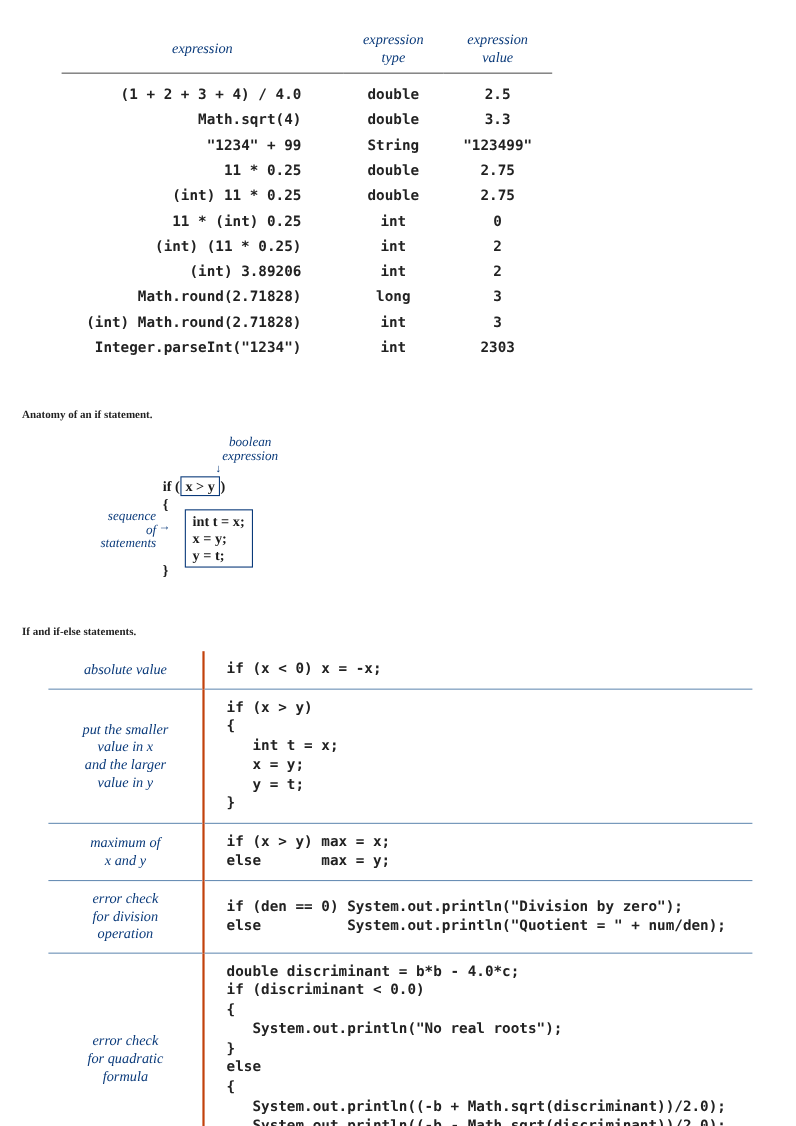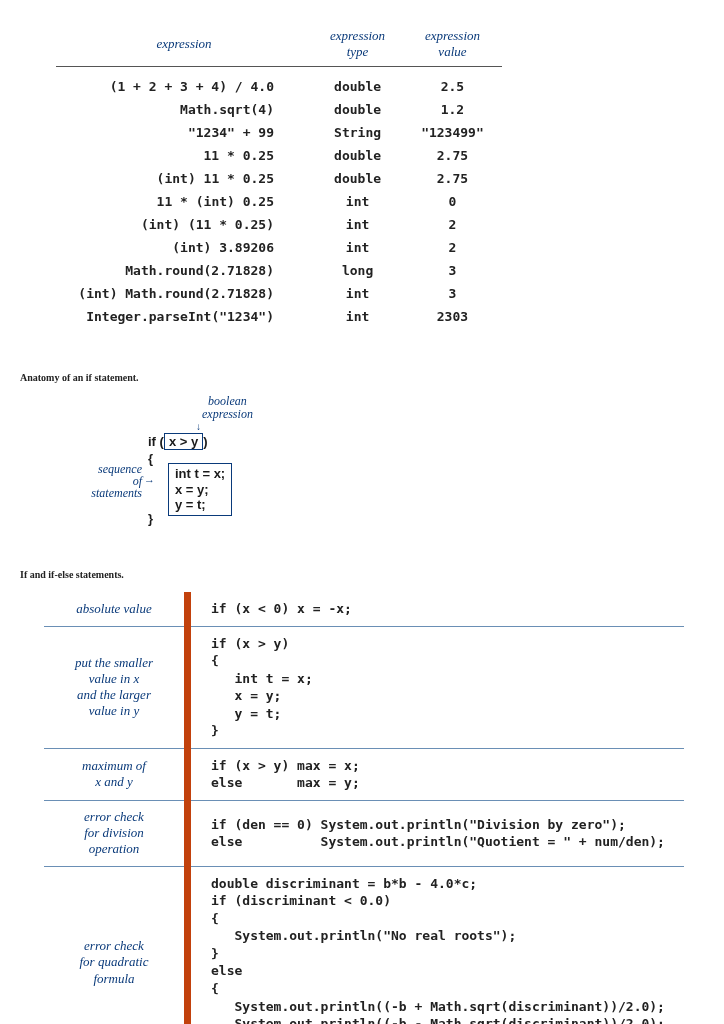--- a/index.html
+++ b/index.html
@@ -6,21 +6,21 @@
     margin: 0;
     padding: 16px 20px;
     font-family: Georgia, "Times New Roman", serif;
     font-size: 12px;
     color: #222;
     background: #fff;
     width: 724px;
     box-sizing: border-box;
   }
   .mono {
-    font-family: Liberation Sans, sans-serif;
+    font-family: Liberation Serif, serif;
     font-weight: bold;
     font-size: 13px;
     color: #1a1a1a;
   }
   
   .expr-table {
     border-collapse: collapse;
     margin-left: 36px;
     margin-top: 8px;
   }
@@ -135,21 +135,21 @@
     margin-top: 6px;
     width: 640px;
   }
   .examples-table td {
     border-top: 1px solid #6a8fb5;
     vertical-align: middle;
     padding: 8px 10px;
   }
   .examples-table td.label-cell {
     width: 120px;
-    border-right: 7px solid #c2410c;
+    border-right: 2px solid #c2410c;
     text-align: center;
     font-style: italic;
     color: #0a3a7a;
     font-size: 13px;
     line-height: 1.25;
   }
   .examples-table td.code-cell {
     font-family: "Lucida Console", Consolas, monospace;
     font-weight: bold;
     font-size: 13px;
@@ -177,21 +177,21 @@
         <td colspan="3"></td>
       </tr>
   <tr>
         <td class="right">(1 + 2 + 3 + 4) / 4.0</td>
         <td>double</td>
         <td>2.5</td>
       </tr>
       <tr>
         <td class="right">Math.sqrt(4)</td>
         <td>double</td>
-        <td>1.2</td>
+        <td>3.3</td>
       </tr>
       <tr>
         <td class="right">"1234" + 99</td>
         <td>String</td>
         <td>"123499"</td>
       </tr>
       <tr>
         <td class="right">11 * 0.25</td>
         <td>double</td>
         <td>2.75</td>

